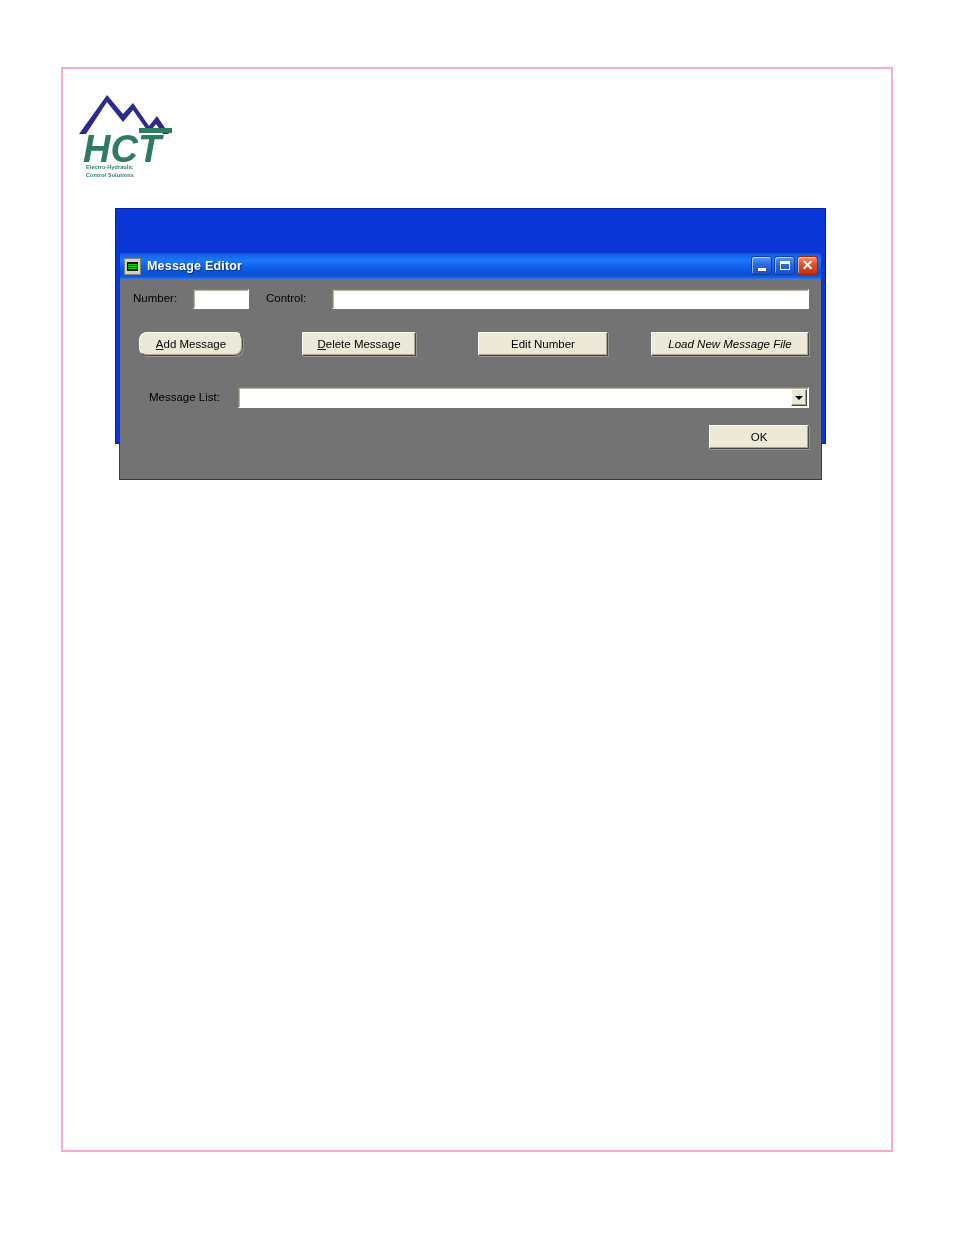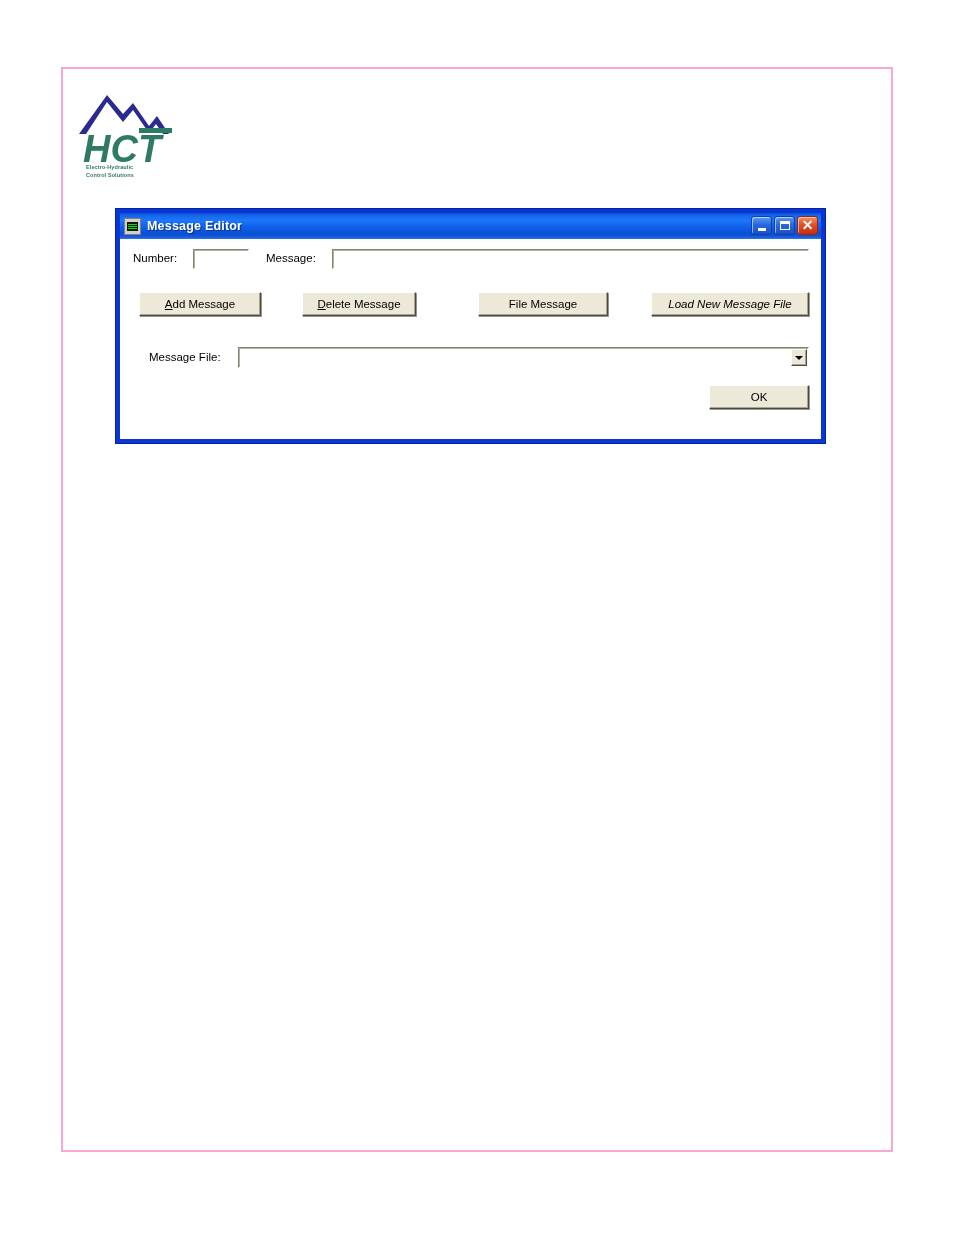--- a/index.html
+++ b/index.html
@@ -61,20 +61,21 @@
     box-sizing: border-box;
     padding: 3px;
   }
   #dialog-inner {
     width: 100%;
     height: 100%;
     background: #ece9d8;
     border: 1px solid #0a36d8;
     box-sizing: border-box;
     position: relative;
+    margin-top: 40px;
   }
 
   
   #titlebar {
     position: absolute;
     left: 0; top: 0; right: 0;
     height: 26px;
     background: linear-gradient(to bottom,
         #0a4fd6 0%,
         #1464e8 8%,
@@ -172,21 +173,21 @@
     margin-top: -1px;
   }
 
   
   #client {
     position: absolute;
     left: 0;
     top: 26px;
     right: 0;
     bottom: 0;
-    background: #ffffff;
+    background: #737373;
   }
 
   .lbl {
     position: absolute;
     font-family: "Liberation Sans", sans-serif;
     font-size: 11.5px;
     color: #000000;
     white-space: nowrap;
   }
 
@@ -227,21 +228,21 @@
     align-items: center;
     justify-content: center;
     font-family: "Liberation Sans", sans-serif;
     font-size: 11.5px;
     color: #000000;
     white-space: nowrap;
     cursor: default;
   }
   .btn u { text-decoration: underline; }
 
-  #btn-add     { left: 19px;  top: 53px; width: 122px; height: 24px; }
+  #btn-add     { left: 19px;  top: 53px; width: 104px; height: 24px; border-radius: 8px; }
   #btn-delete  { left: 182px; top: 53px; width: 114px; height: 24px; }
   #btn-edit    { left: 358px; top: 53px; width: 130px; height: 24px; }
   #btn-load    { left: 531px; top: 53px; width: 158px; height: 24px; font-style: italic; }
 
   #list-label { left: 29px; top: 112px; }
 
   
   #combo {
     position: absolute;
     left: 118px;
@@ -332,37 +333,37 @@
             <span class="glyph-close">✕</span>
           </div>
         </div>
       </div>
 
       <div id="client">
 
         <div class="lbl" id="number-label">Number:</div>
         <div class="field" id="number-field"></div>
 
-        <div class="lbl" id="message-label">Message:</div>
+        <div class="lbl" id="message-label">Control:</div>
         <div class="field" id="message-field"></div>
 
         <div class="btn" id="btn-add">
           <span><u>A</u><span>dd Message</span></span>
         </div>
         <div class="btn" id="btn-delete">
           <span><u>D</u><span>elete Message</span></span>
         </div>
         <div class="btn" id="btn-edit">
-          <span>File Message</span>
+          <span>Edit Number</span>
         </div>
         <div class="btn" id="btn-load">
           <span>Load New Message File</span>
         </div>
 
-        <div class="lbl" id="list-label">Message File:</div>
+        <div class="lbl" id="list-label">Message List:</div>
         <div id="combo">
           <div id="combo-value"></div>
           <div id="combo-arrow">
             <span class="tri"></span>
           </div>
         </div>
 
         <div class="btn" id="btn-ok">
           <span>OK</span>
         </div>

